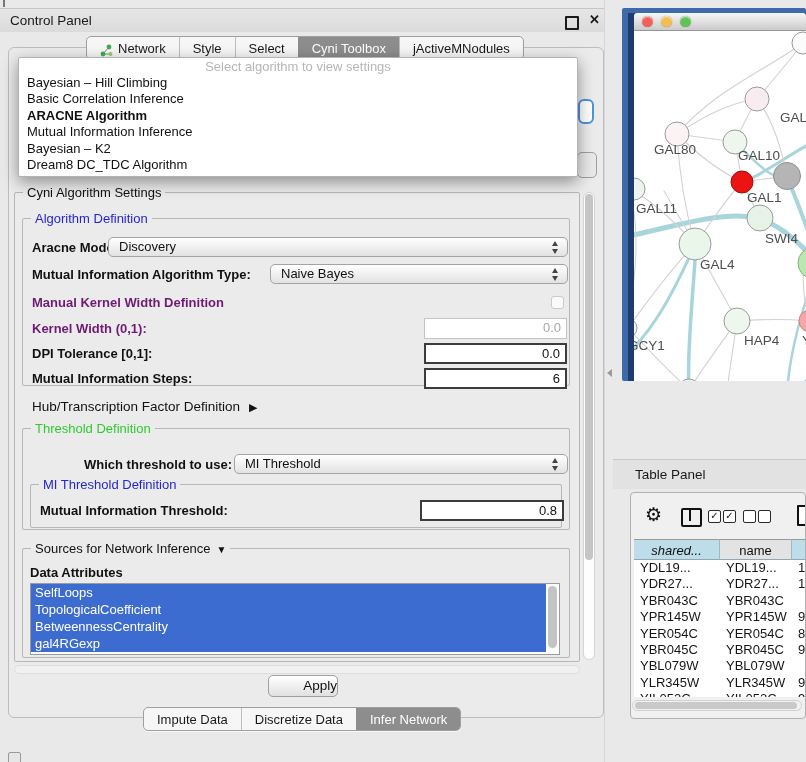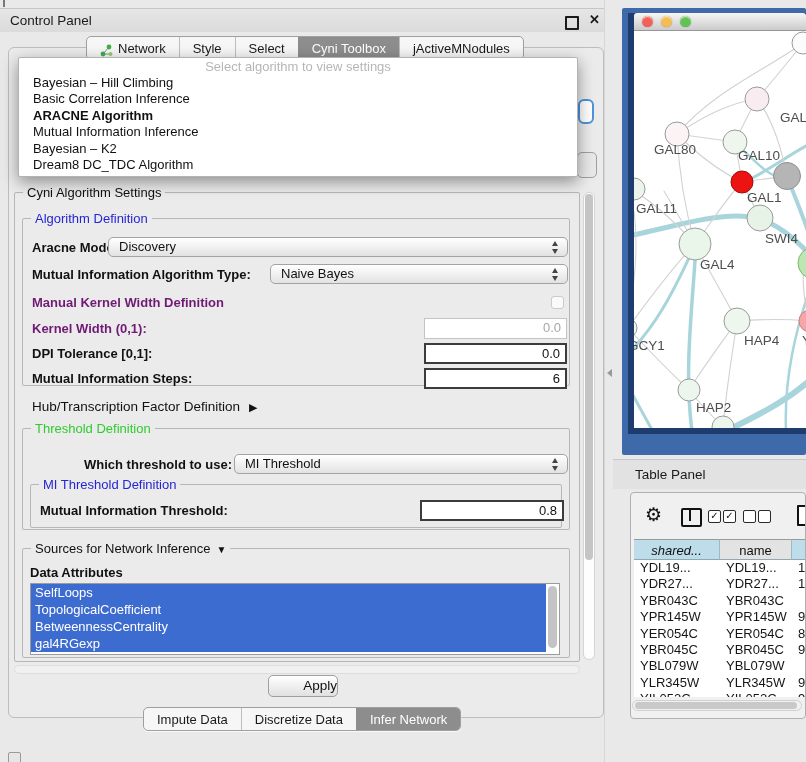--- a/index.html
+++ b/index.html
@@ -18,21 +18,21 @@
   .seg{position:absolute;display:inline-flex;height:22px;border:1px solid #9f9f9f;border-radius:5px;
        overflow:hidden;background:#f6f6f6;box-shadow:0 1px 0 rgba(255,255,255,.7);z-index:20;}
   .seg .t{padding:0 13px;font-size:13px;line-height:21px;border-left:1px solid #bdbdbd;color:#1a1a1a;
           display:flex;align-items:center;gap:5px;white-space:nowrap;cursor:default;}
   .seg .t:first-child{border-left:none;}
   .seg .t.sel{background:#8d8d8d;color:#fff;border-left-color:#8d8d8d;}
   
   .dd{left:18px;top:57px;width:560px;background:#fff;border:1px solid #b3b3b3;border-radius:2px;
       box-shadow:0 5px 16px rgba(0,0,0,.40);z-index:50;padding-bottom:3px;}
   .dd .ph{color:#b6b6b6;text-align:center;font-size:13px;height:16px;line-height:15px;margin-top:1px;}
-  .dd .it{font-size:13px;height:16.4px;line-height:16px;padding-left:14px;white-space:nowrap;}
+  .dd .it{font-size:13px;height:16.4px;line-height:16px;padding-left:8px;white-space:nowrap;}
   .dd .it.sel{font-weight:bold;}
   
   .frag-blue{left:578px;top:99px;width:16px;height:25px;background:#fff;border:2px solid #4e93d9;border-radius:6px;z-index:5;}
   .frag-gray{left:577px;top:152px;width:20px;height:26px;background:#e8e8e8;border:1px solid #9f9f9f;border-radius:5px;z-index:5;}
   
   .grp{position:absolute;box-sizing:border-box;border:1px solid #b7b7b7;border-radius:2px;}
   .grp-lbl{position:absolute;top:-8px;left:8px;background:#ebebeb;padding:0 4px;font-size:13px;white-space:nowrap;}
   .lbl-blue{color:#2525d2;}
   .lbl-green{color:#2fcb2f;}
   .bl{position:absolute;font-size:13px;font-weight:bold;line-height:20px;white-space:nowrap;}
@@ -61,21 +61,21 @@
   .vscroll{left:583px;top:192px;width:12px;height:468px;background:#fdfdfd;border:1px solid #d4d4d4;border-radius:6px;}
   .vthumb{position:absolute;left:1px;top:1px;width:8px;height:366px;background:#c5c5c5;border-radius:5px;}
   .hstrip{left:14px;top:665px;width:566px;height:9px;background:#f0f0f0;border:1px solid #dedede;border-radius:5px;}
   
   .btn{position:absolute;height:22px;border:1px solid #9f9f9f;border-radius:5px;
        background:linear-gradient(#ffffff,#e0e0e0);font-size:13.5px;text-align:right;line-height:20px;box-sizing:border-box;}
   
   .splitter{left:604px;top:0;width:9px;height:762px;background:#e9e9e9;border-left:1px solid #d6d6d6;}
   .collapse-arrow{left:607px;top:369px;width:0;height:0;border-top:4px solid transparent;border-bottom:4px solid transparent;border-right:5px solid #9a9a9a;}
   
-  .np{left:622px;top:8px;width:184px;height:447px;background:#3e6aa9;border-radius:2px;overflow:hidden;}
+  .np{left:622px;top:8px;width:184px;height:373px;background:#3e6aa9;border-radius:2px;overflow:hidden;}
   .np-navy{position:absolute;left:6px;top:5px;width:178px;height:421px;background:#1e3c6d;}
   .win{position:absolute;left:12px;top:5px;width:172px;height:415px;}
   .win-tb{height:17px;background:linear-gradient(#f6f6f6,#cbcbcb);border-bottom:1px solid #979797;border-radius:3px 3px 0 0;position:relative;}
   .tl{position:absolute;top:3px;width:11px;height:11px;border-radius:50%;box-shadow:inset 0 1px 1px rgba(255,255,255,.75),0 0 1px rgba(0,0,0,.5);}
   .win-canvas{height:397px;background:#fff;overflow:hidden;}
   
   .tp-head{left:613px;top:459px;width:193px;height:30px;background:#e2e2e2;border-top:1px solid #c8c8c8;}
   .tp-title{position:absolute;left:22px;top:7px;font-size:13.5px;color:#1a1a1a;}
   .tp-body{left:630px;top:492px;width:176px;height:227px;background:#f0f0f0;border:1px solid #b0b0b0;border-radius:4px;overflow:hidden;}
   .gear{position:absolute;left:14px;top:12px;font-size:19px;line-height:20px;color:#111;}

